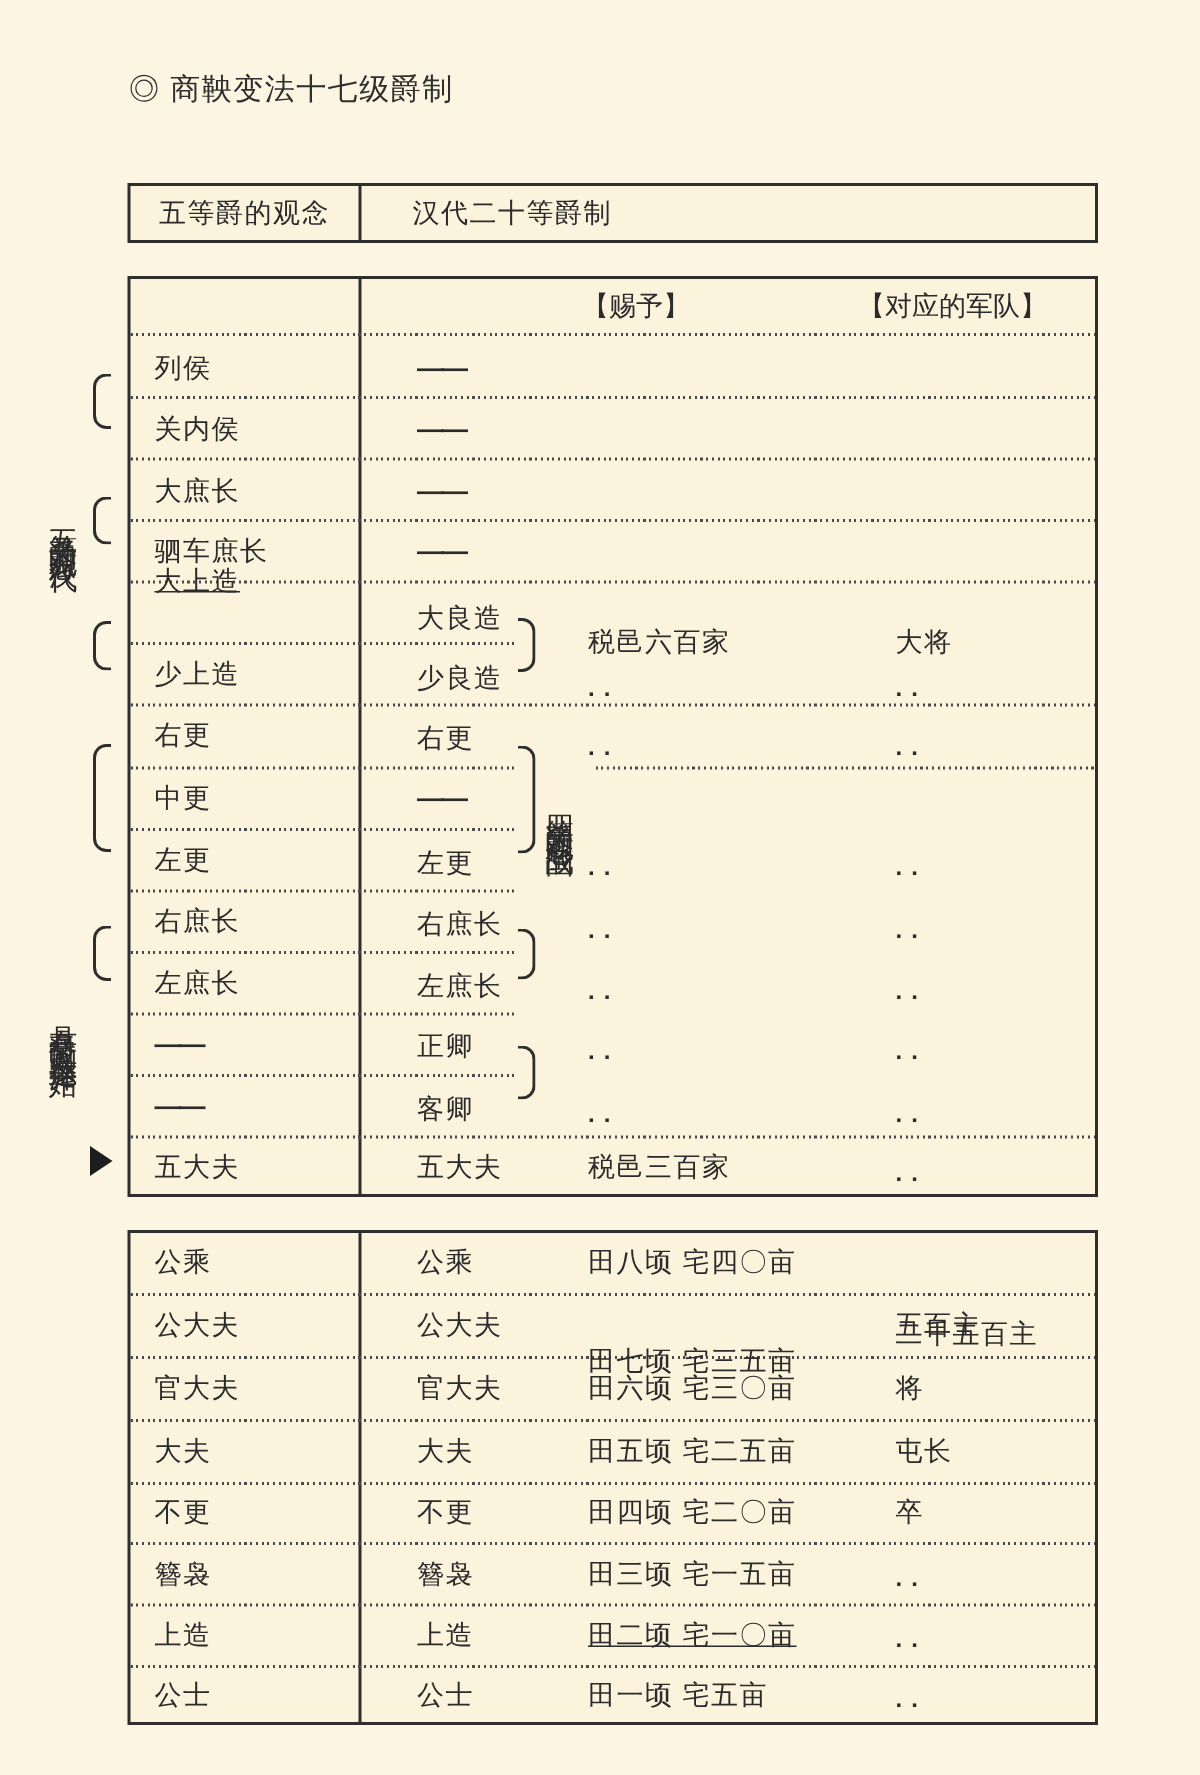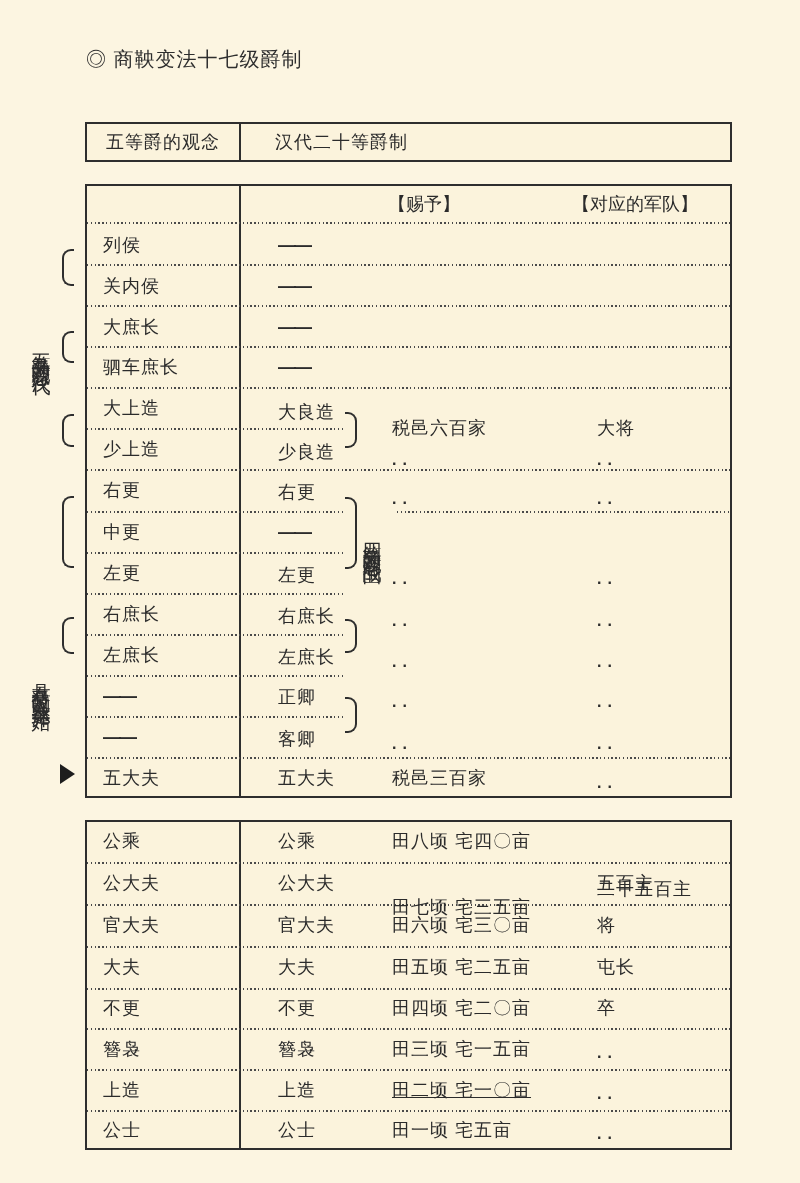--- a/index.html
+++ b/index.html
@@ -87,21 +87,21 @@
 <div class="dots" style="left:87px;top:593px;width:256px;"></div>
 <div class="dots" style="left:87px;top:634px;width:256px;"></div>
 <div class="dots" style="left:87px;top:675px;width:256px;"></div>
 <div class="dots" style="left:87px;top:716px;width:256px;"></div>
 <div class="dots" style="left:87px;top:757px;width:643px;"></div>
 
 <div class="cell c1" style="top:232px;">列侯</div>
 <div class="cell c1" style="top:273px;">关内侯</div>
 <div class="cell c1" style="top:314px;">大庶长</div>
 <div class="cell c1" style="top:354px;">驷车庶长</div>
-<div class="cell c1" style="top:395px;">大上造</div>
+<div class="cell c1" style="top:374px;text-decoration:underline;">大上造</div>
 <div class="cell c1" style="top:436px;">少上造</div>
 <div class="cell c1" style="top:477px;">右更</div>
 <div class="cell c1" style="top:519px;">中更</div>
 <div class="cell c1" style="top:560px;">左更</div>
 <div class="cell c1" style="top:601px;">右庶长</div>
 <div class="cell c1" style="top:642px;">左庶长</div>
 <div class="cell c1 dash" style="top:683px;">——</div>
 <div class="cell c1 dash" style="top:724px;">——</div>
 <div class="cell c1" style="top:765px;">五大夫</div>
 

